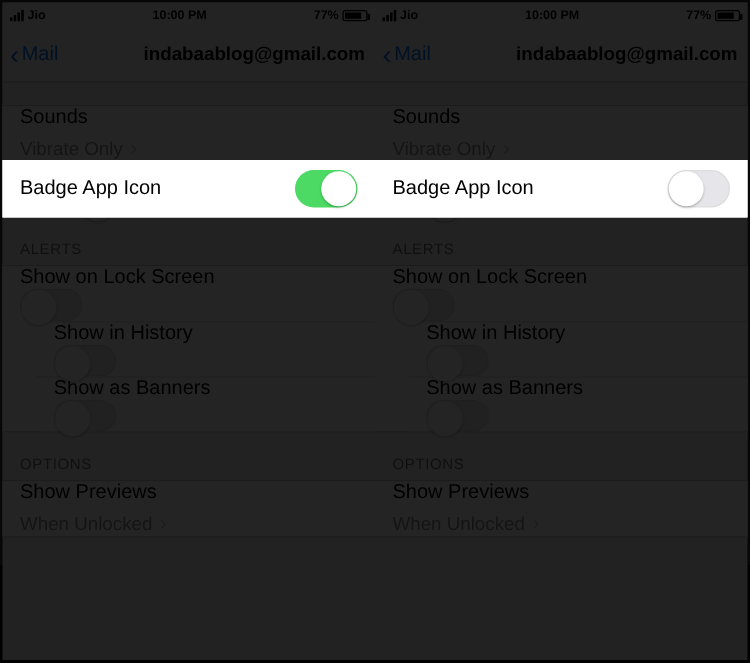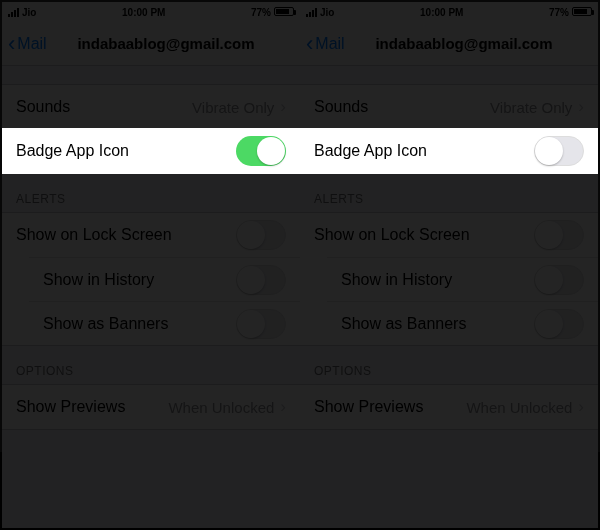--- a/index.html
+++ b/index.html
@@ -28,21 +28,21 @@
       display: flex;
       align-items: center;
       justify-content: space-between;
       padding: 0 6px;
       font-size: 10px;
       font-weight: 600;
       background: #f7f7f7;
       color: #000;
     }
     .status-left { display: flex; align-items: center; gap: 3px; }
-    .status-right { display: flex; gap: 3px; }
+    .status-right { display: flex; align-items: center; gap: 3px; }
     .status-time { font-size: 10px; font-weight: 700; }
     .nav-bar {
       height: 44px;
       display: flex;
       align-items: center;
       background: #f7f7f7;
       border-bottom: 1px solid #c8c7cc;
       padding: 0 8px;
       position: relative;
     }
@@ -58,39 +58,40 @@
       font-size: 22px;
       line-height: 1;
       margin-right: 2px;
       font-weight: 300;
     }
     .nav-title {
       font-size: 15px;
       font-weight: 600;
       color: #000;
       margin: 0 auto;
-      text-align: center;
+      text-align: right;
       width: 100%;
       padding-left: 30px;
     }
     .list {
       background: #efeff4;
     }
     .spacer {
       height: 18px;
     }
     .row {
       background: #fff;
       height: 44px;
       display: flex;
-      align-items: center;
+      align-items: flex-start;
       justify-content: space-between;
       padding: 0 14px;
       font-size: 16px;
       color: #000;
+      flex-direction: column;
     }
     .row + .row {
       border-top: 1px solid #e0e0e2;
       margin-left: 27px;
     }
     .row-value {
       color: #8e8e93;
       font-size: 15px;
       display: flex;
       align-items: center;

